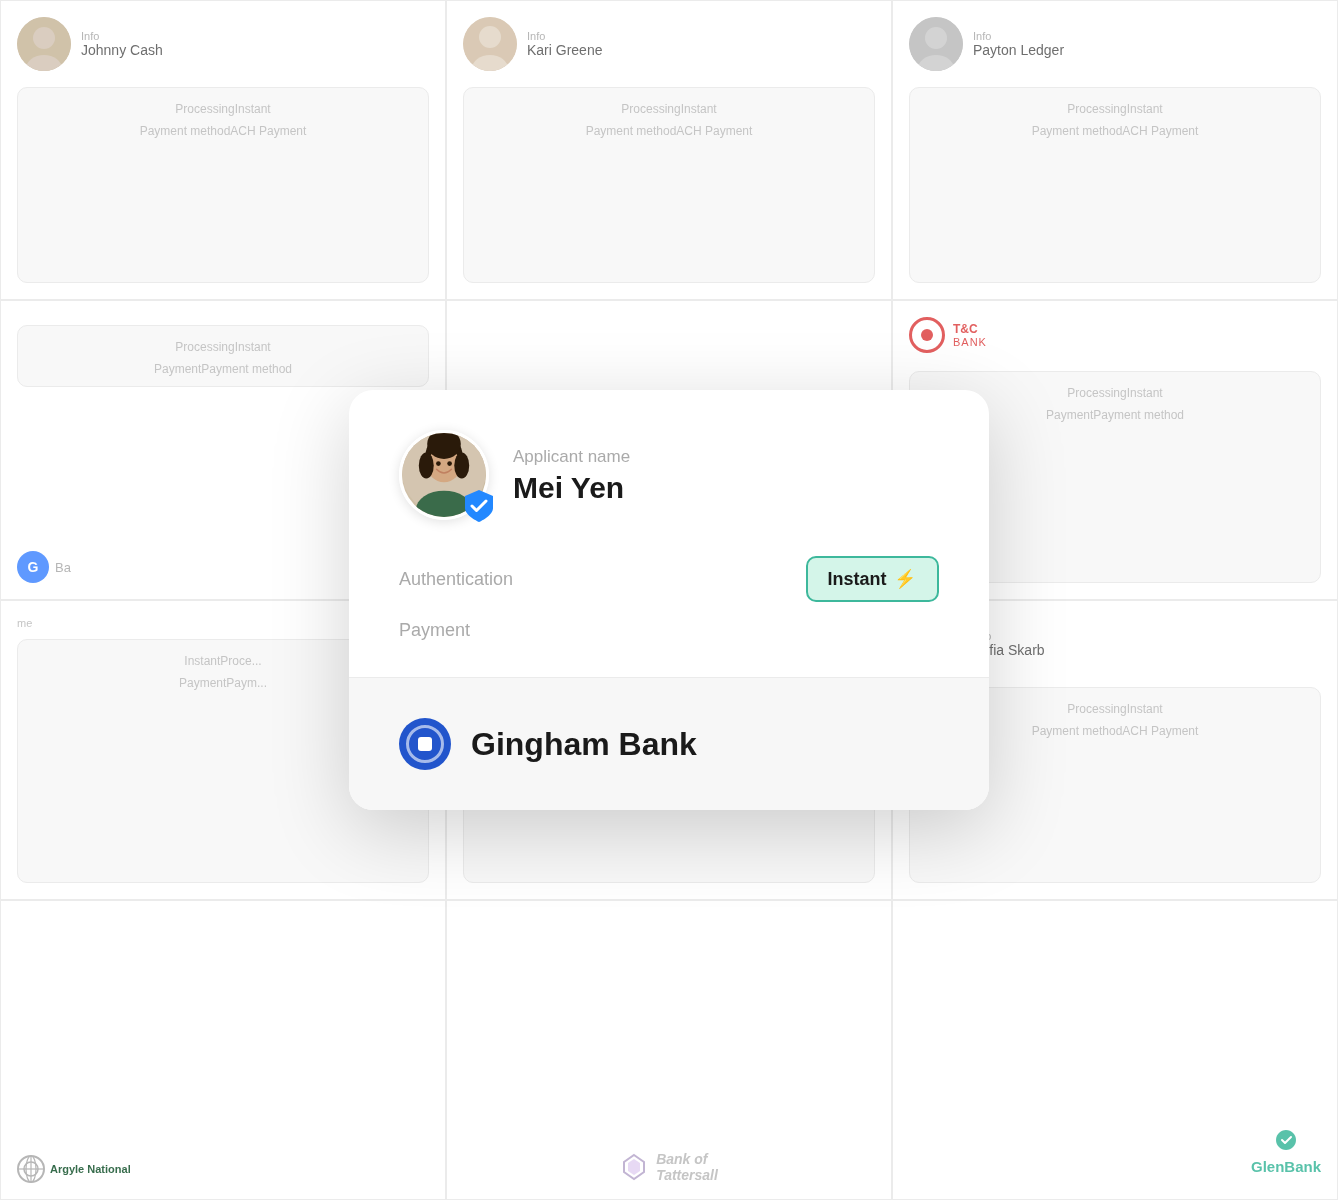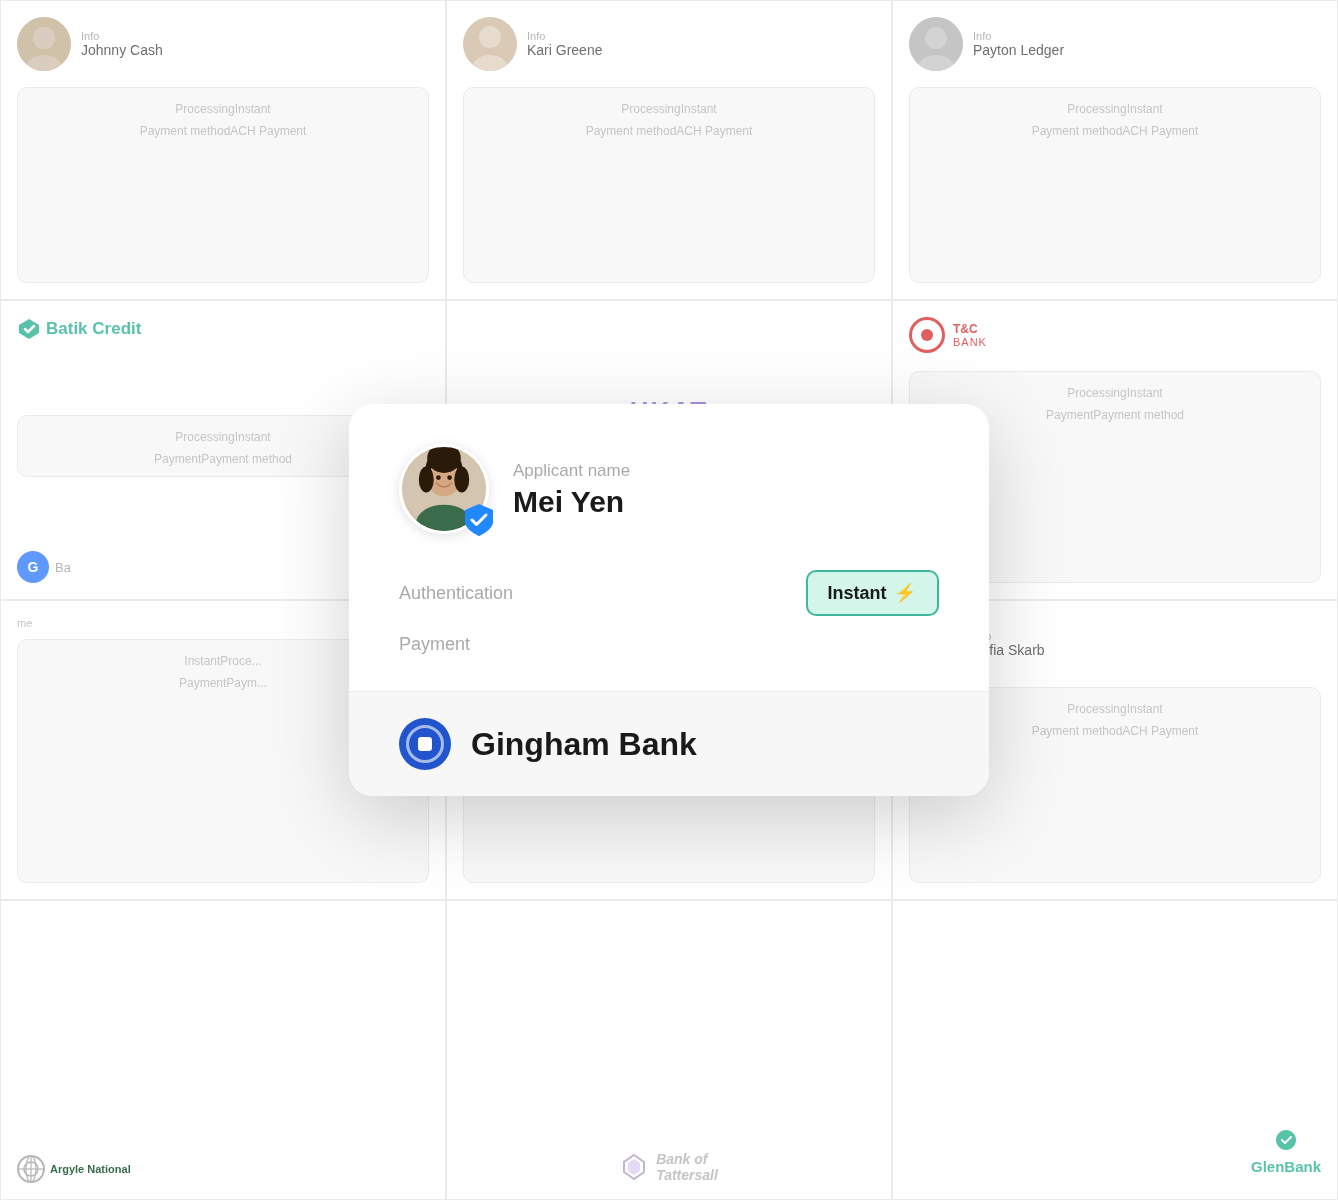--- a/index.html
+++ b/index.html
@@ -234,21 +234,21 @@
     }
 
     .badge-icon {
       font-size: 18px;
     }
 
     
     .modal-bottom {
       background: #f7f7f7;
       border-top: 1px solid #ebebeb;
-      padding: 26px 50px;
+      padding: 40px 50px;
       display: flex;
       align-items: center;
       gap: 20px;
     }
 
     .gingham-logo-icon {
       width: 52px;
       height: 52px;
       background: #2255cc;
       border-radius: 50%;
@@ -371,27 +371,20 @@
         <span class="bg-label">Instant</span>
       </div>
       <div class="bg-row-labels">
         <span class="bg-label">Payment method</span>
         <span class="bg-label">ACH Payment</span>
       </div>
     </div>
   </div>
 
   <div class="bg-cell" style="justify-content: space-between;">
-    <div class="batik-logo">
-      <svg width="24" height="24" viewBox="0 0 24 24">
-          <path d="M12 2 L22 8 L22 16 L12 22 L2 16 L2 8 Z" fill="#3db89c"></path>
-          <path d="M8 12 L11 15 L17 9" stroke="#fff" stroke-width="2.5" fill="none" stroke-linecap="round" stroke-linejoin="round"></path>
-        </svg>
-      <span style="color:#3db89c; font-size:17px; font-weight:700;">Batik Credit</span>
-    </div>
     <div class="bg-card-inner" style="flex:0; margin-top:8px;">
       <div class="bg-row-labels">
         <span class="bg-label">Processing</span>
         <span class="bg-label">Instant</span>
       </div>
       <div class="bg-row-labels">
         <span class="bg-label">Payment</span>
         <span class="bg-label">Payment method</span>
       </div>
     </div>

